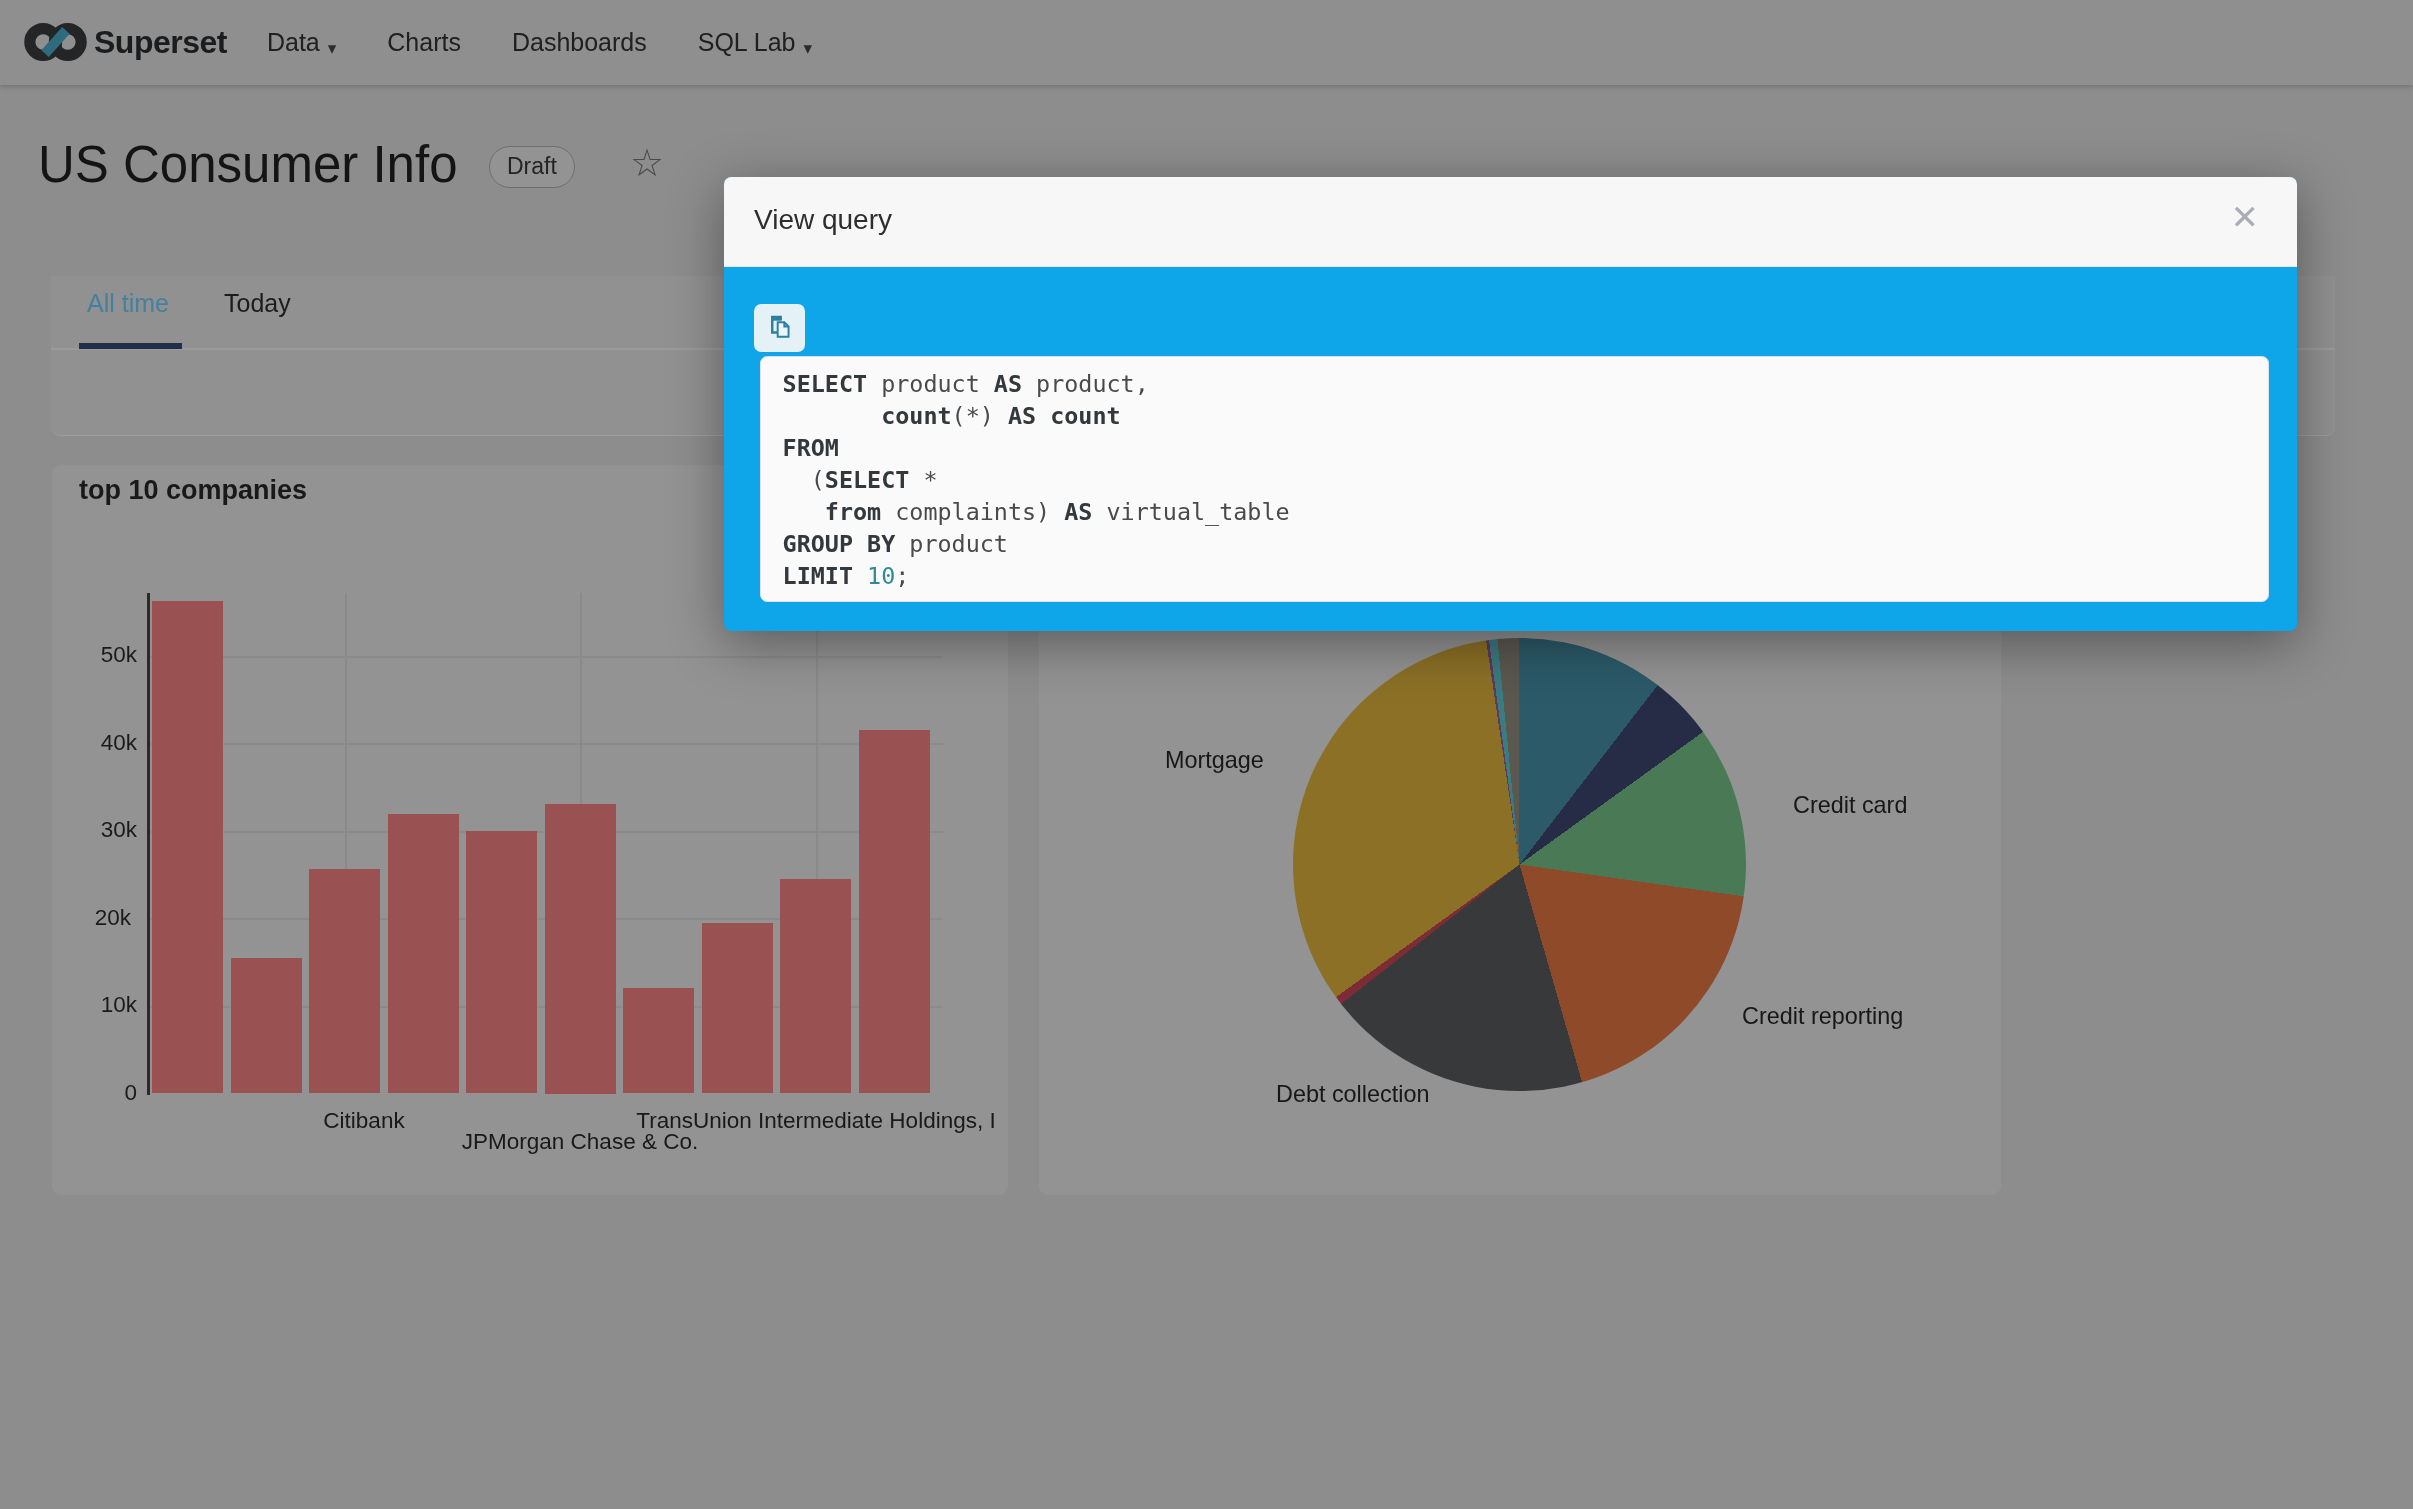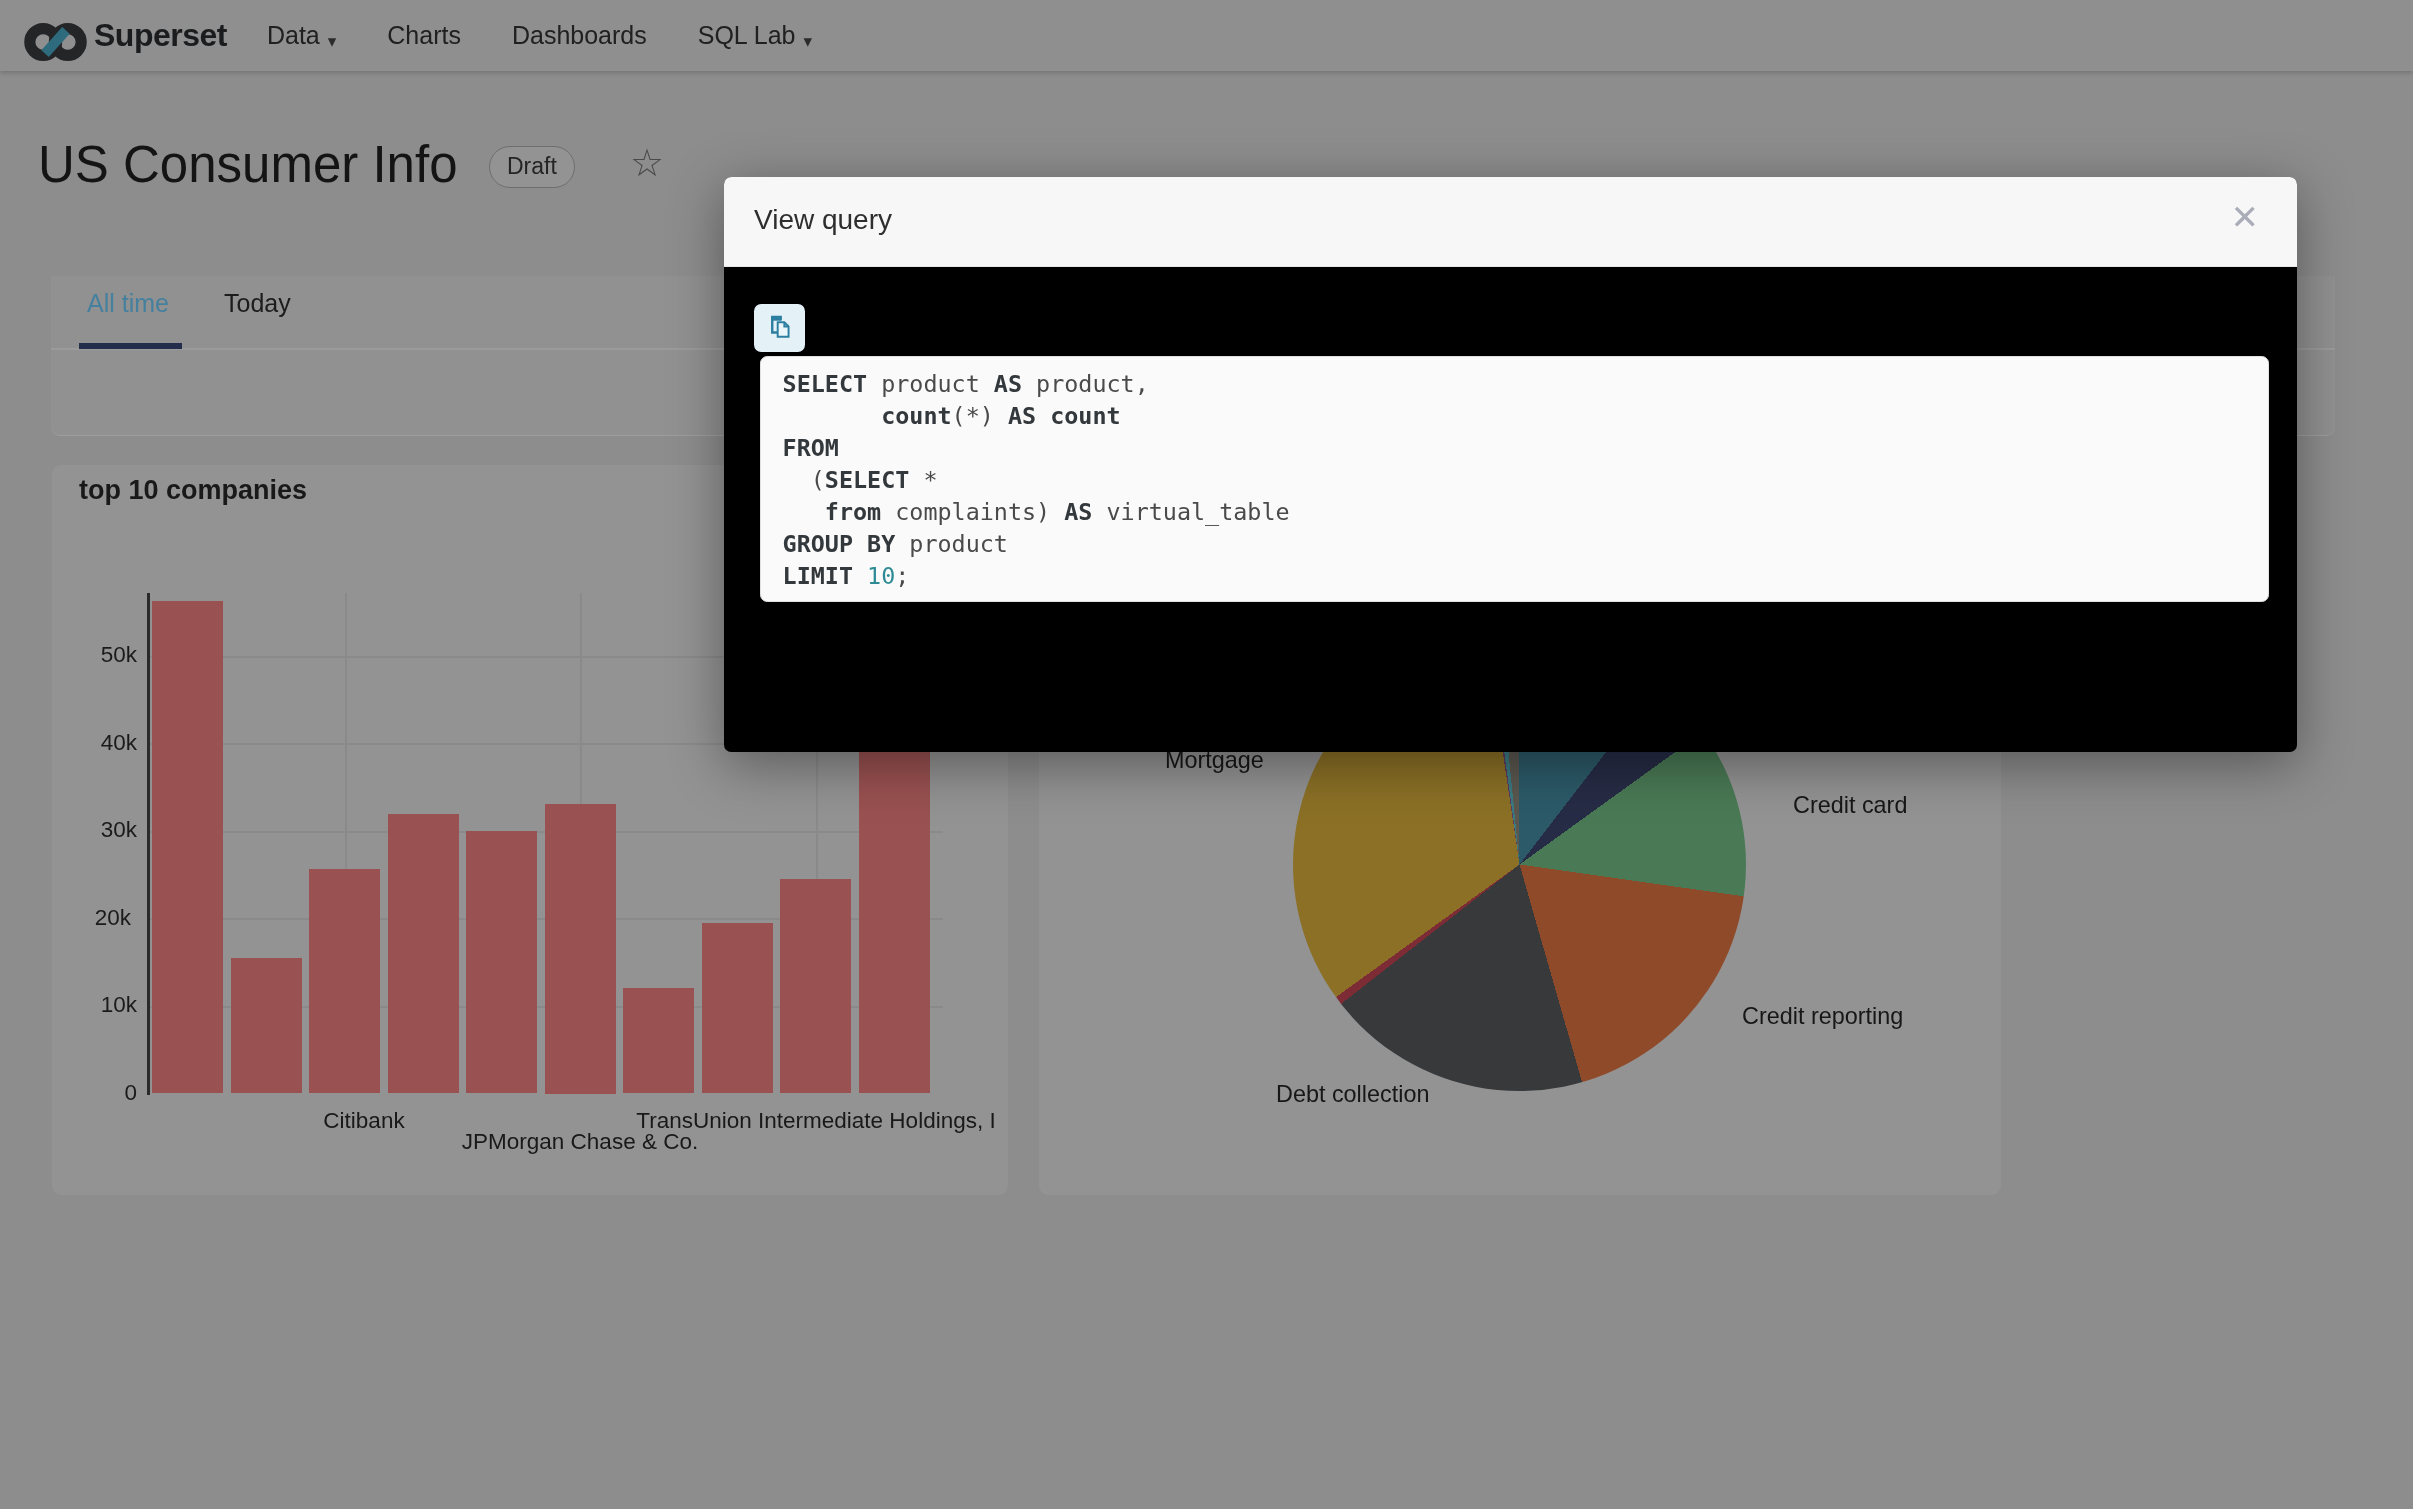--- a/index.html
+++ b/index.html
@@ -1,21 +1,21 @@
 <!DOCTYPE html>
 <html style="font-size:14.4px"><head>
 <meta charset="utf-8">
 <style>
   html,body{margin:0;padding:0;background:#6f6f6f;}
   .screen{position:relative;width:2413px;height:1510px;overflow:hidden;
           background:#8d8d8d;font-family:"Liberation Sans",sans-serif;color:#1c1c1c;}
   .abs{position:absolute;}
 
   
-  .navbar{position:absolute;left:0;top:0;width:2413px;height:71px;background:#8f8f8f;
+  .navbar{position:absolute;left:0;top:0;width:2413px;height:85px;background:#8f8f8f;
           box-shadow:0 1.8px 4.5px rgba(0,0,0,0.18);display:flex;align-items:center;z-index:5;}
   .brand{font-size:32px;font-weight:800;color:#1a1c1e;letter-spacing:-0.5px;margin-left:9px;}
   .nav-items{display:flex;align-items:center;margin-left:40px;gap:51px;}
   .nav-item{font-size:25px;font-weight:500;color:#202020;display:flex;align-items:flex-end;gap:8px;cursor:pointer;}
   .nav-caret{font-size:17px;color:#2b2b2b;position:relative;top:1.8px;}
 
   
   .page-title{position:absolute;left:38px;top:135px;font-size:51px;font-weight:500;color:#141414;}
   .draft-badge{position:absolute;left:489px;top:146px;font-size:23px;color:#242424;
                border:1.8px solid #6e6e6e;border-radius:21.6px;padding:6.3px 17px;background:rgba(255,255,255,0.06);}
@@ -38,21 +38,21 @@
   .gridline-v{position:absolute;width:1.8px;background:#8a8a8a;}
   .y-axis-line{position:absolute;width:2.7px;background:#2a2a2a;}
   .ytick{position:absolute;width:83px;text-align:right;font-size:22.5px;color:#1b1b1b;}
   .bar{position:absolute;}
   .xlabel{position:absolute;font-size:22.5px;color:#191919;white-space:nowrap;transform:translateX(-50%);}
 
   .pie{position:absolute;left:1293px;top:638px;width:453px;height:453px;border-radius:50%;}
   .pie-label{position:absolute;font-size:23.4px;color:#171717;white-space:nowrap;}
 
   
-  .modal{position:absolute;left:724px;top:177px;width:1573px;height:575px;background:#000000;
+  .modal{position:absolute;left:724px;top:177px;width:1573px;height:454px;background:#0ea5e9;
          border-radius:7.2px;box-shadow:0 12.6px 54px rgba(0,0,0,0.38);z-index:50;}
   .modal-header{position:absolute;left:0;top:0;width:100%;height:90px;background:#f7f7f7;
                 border-bottom:1.8px solid #e8e8e8;border-radius:7.2px 7.2px 0 0;box-sizing:border-box;}
   .modal-title{position:absolute;left:30px;top:27px;font-size:28px;font-weight:500;color:#2e2e2e;}
   .modal-close{position:absolute;right:38px;top:23.4px;font-size:34px;color:#aaacb8;cursor:pointer;
                font-weight:400;line-height:1;}
   .copy-btn{position:absolute;left:30px;top:127px;width:51px;height:48px;background:#e4f2f8;
             border:none;border-radius:7.2px;cursor:pointer;display:flex;align-items:center;justify-content:center;}
   .code-block{position:absolute;left:36px;top:179px;width:1509px;height:246px;background:#fafafa;
               border:1.8px solid #e0e0e0;border-radius:7.2px;box-sizing:border-box;overflow:hidden;}

